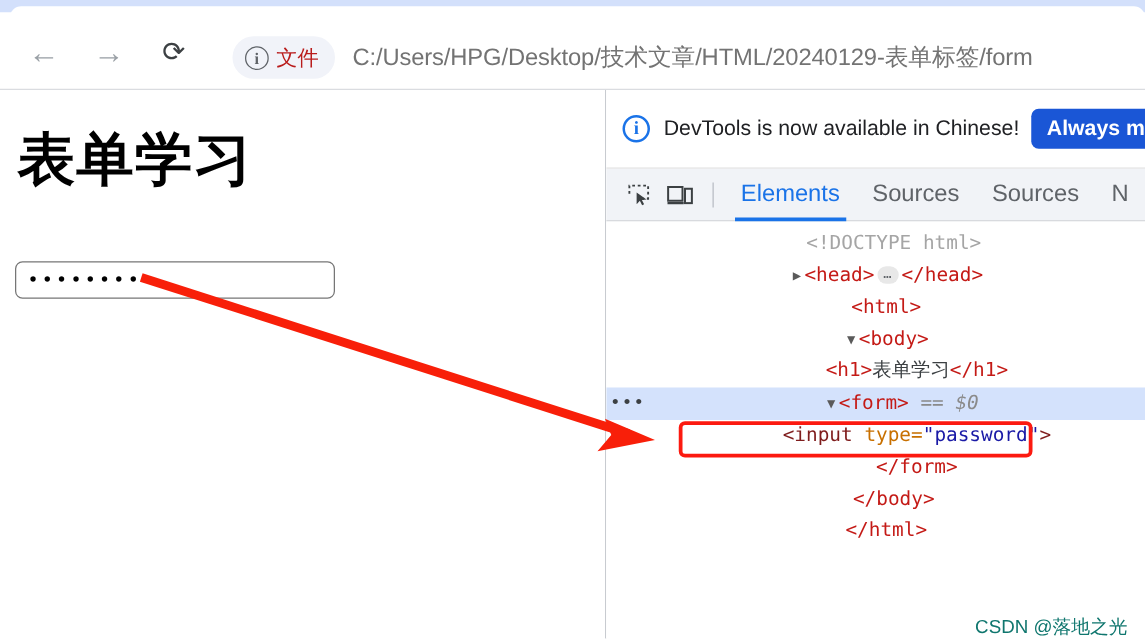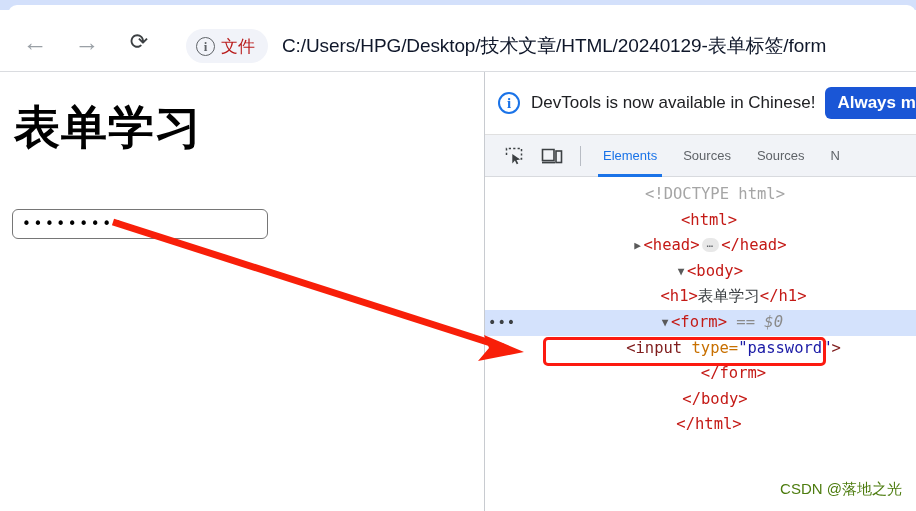--- a/index.html
+++ b/index.html
@@ -89,21 +89,21 @@
     flex: none;
   }
   .file-label {
     font-size: 17px;
     color: #b91c1c;
     white-space: nowrap;
   }
   .url-text {
     margin-left: 14px;
     font-size: 19px;
-    color: #0f172a;
+    color: #737373;
     white-space: nowrap;
     overflow: hidden;
     letter-spacing: -0.1px;
   }
 
   
   .page-view {
     position: absolute;
     left: 0; top: 72px;
     width: 485px; height: 439px;
@@ -217,21 +217,21 @@
   .dt-sep {
     width: 1px; height: 20px;
     background: #b8bcc4;
     margin: 0 9px;
   }
   .dt-tab {
     height: 42px;
     display: flex;
     align-items: center;
     padding: 17px 13px;
-    font-size: 13px;
+    font-size: 19px;
     color: #5f6368;
     cursor: pointer;
     white-space: nowrap;
     position: relative;
   }
   .dt-tab.active { color: #1a73e8; }
   .dt-tab.active::after {
     content: "";
     position: absolute;
     left: 8px; right: 8px; bottom: 0;
@@ -314,23 +314,23 @@
   .annot-arrow {
     position: absolute;
     left: 0; top: 0;
     width: 916px; height: 511px;
     pointer-events: none;
   }
 
   
   .watermark {
     position: absolute;
-    right: 14px; bottom: 12px;
+    right: 14px; bottom: 0;
     font-size: 15px;
-    color: #4d7c0f;
+    color: #0f766e;
     white-space: nowrap;
   }
 </style>
 </head>
 <body>
 
 <div id="screen">
 
   <div class="tabstrip">
     <div class="tabstrip-fill"></div>
@@ -390,25 +390,25 @@
       <div class="dt-tab">N</div>
     </div>
 
     <div class="dom-tree">
 
       <div class="dom-row ind2">
         <span class="doctype">&lt;!DOCTYPE html&gt;</span>
       </div>
 
       <div class="dom-row ind1">
+        <span class="arrow-tw">▶</span><span class="tagpink">&lt;head&gt;</span><span class="ellipsis-badge">…</span><span class="tagpink">&lt;/head&gt;</span>
+      </div>
+
+      <div class="dom-row ind1">
         <span class="tagpink">&lt;html&gt;</span>
-      </div>
-
-      <div class="dom-row ind1">
-        <span class="arrow-tw">▶</span><span class="tagpink">&lt;head&gt;</span><span class="ellipsis-badge">…</span><span class="tagpink">&lt;/head&gt;</span>
       </div>
 
       <div class="dom-row ind1">
         <span class="arrow-tw">▼</span><span class="tagpink">&lt;body&gt;</span>
       </div>
 
       <div class="dom-row ind4">
         <span class="tagpink">&lt;h1&gt;</span><span style="color:#3c4043">表单学习</span><span class="tagpink">&lt;/h1&gt;</span>
       </div>
 

